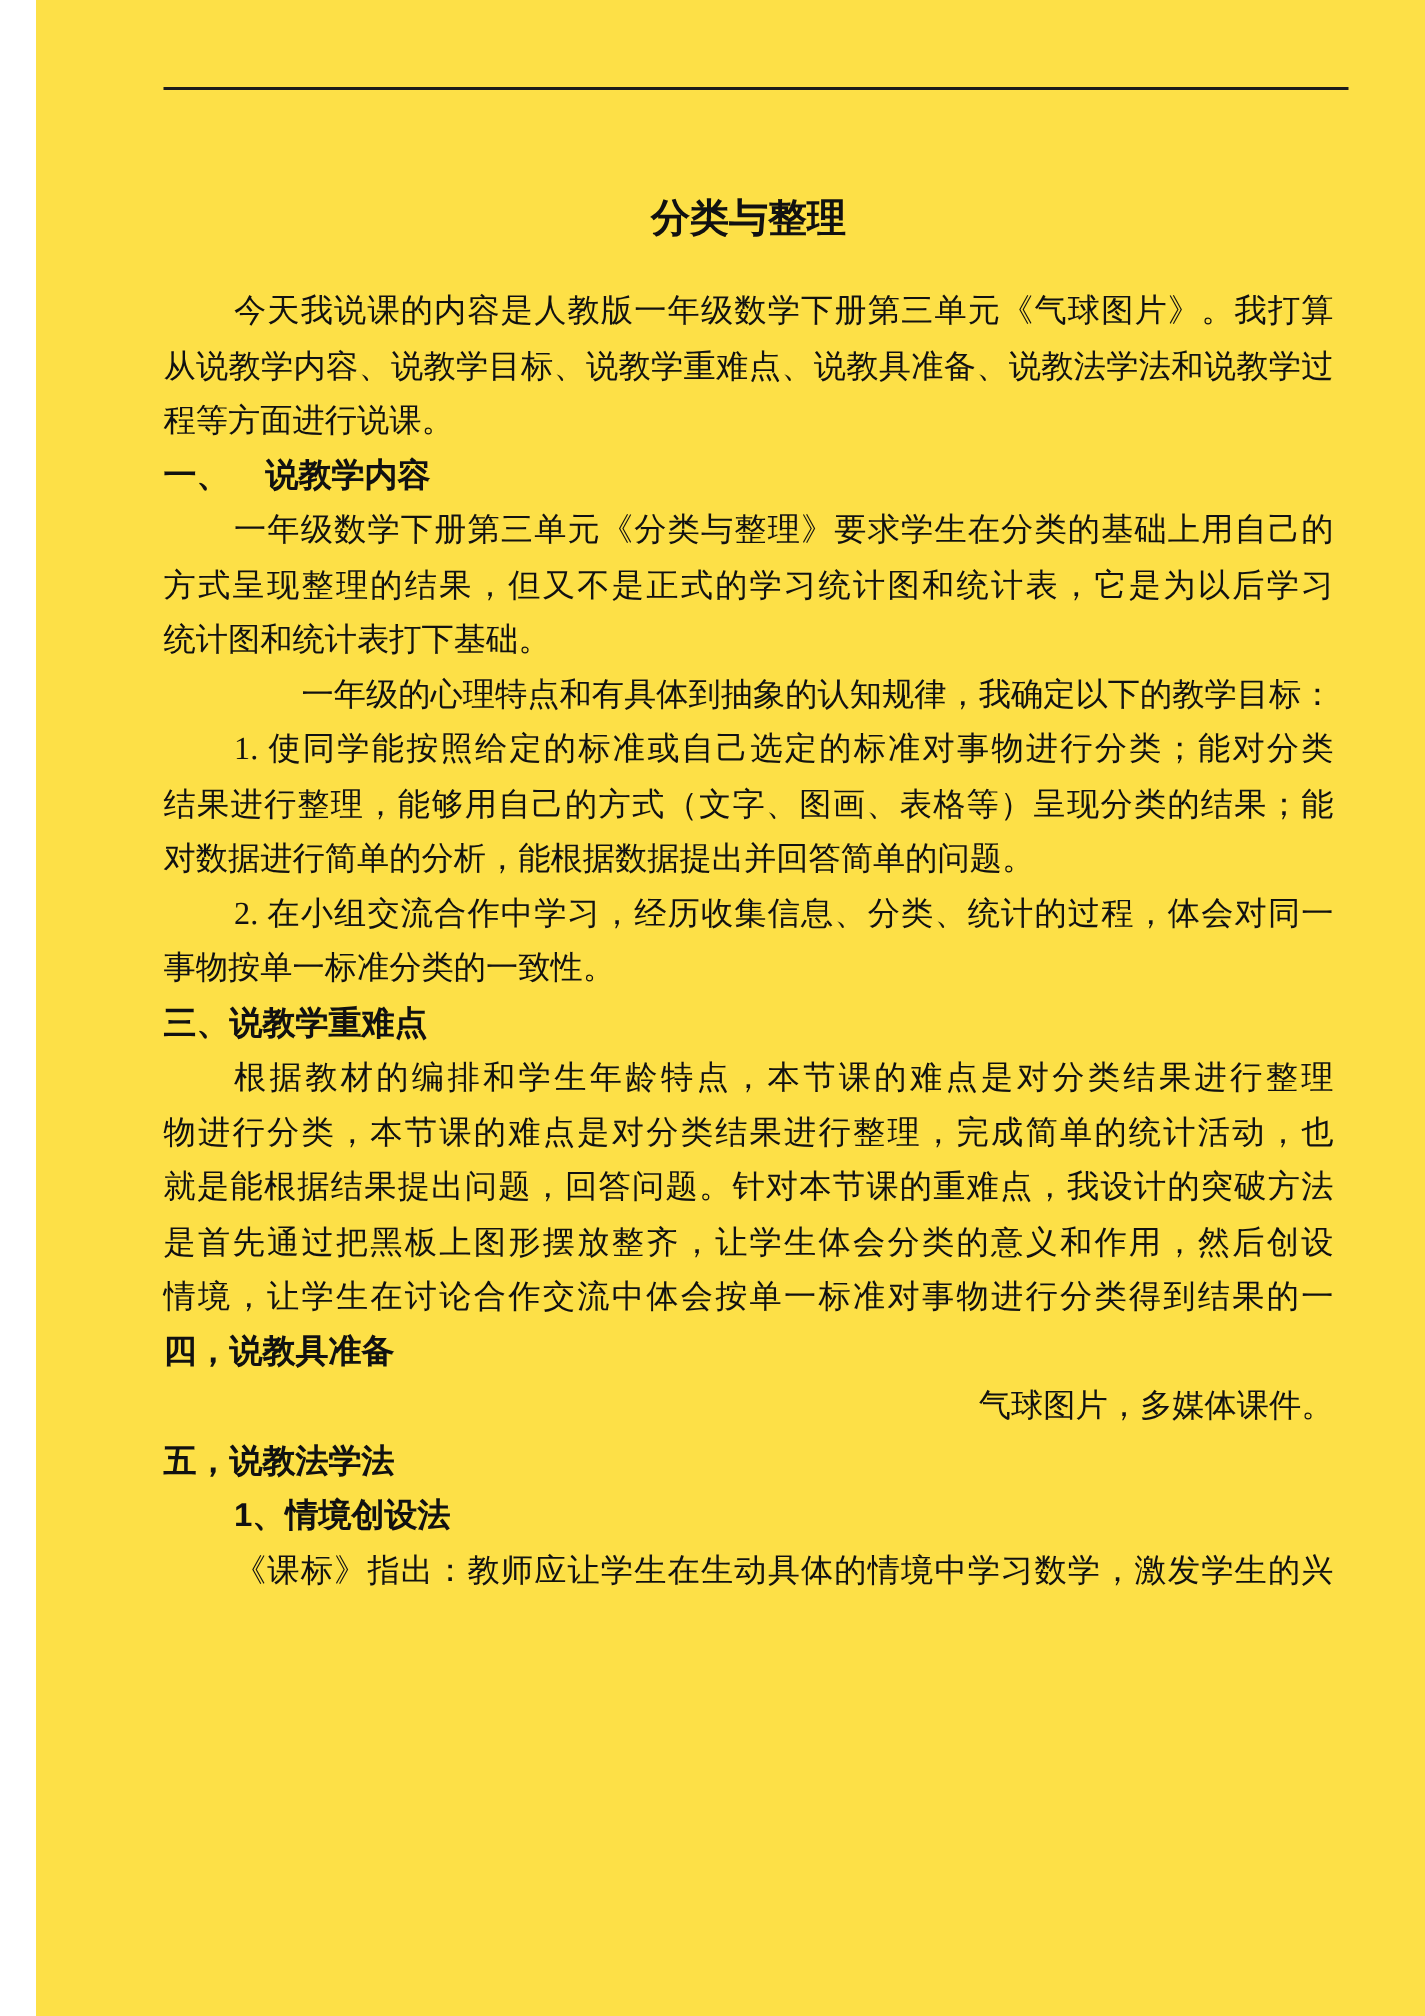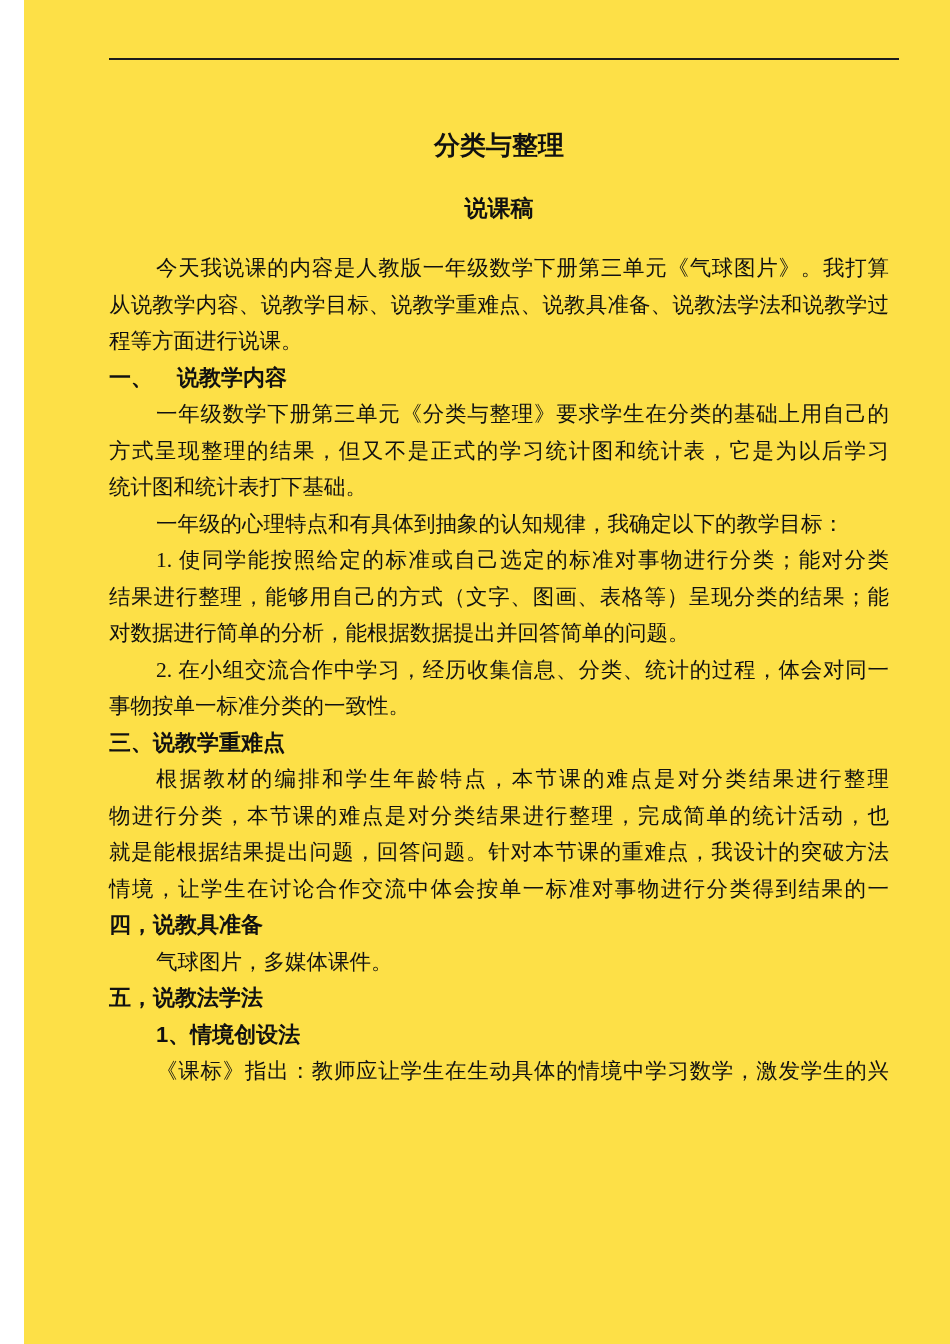--- a/index.html
+++ b/index.html
@@ -53,20 +53,21 @@
   .doc-body {
     padding-top: 27px;
   }
   .line {
     font-size: 21.5px;
     line-height: 36.5px;
     letter-spacing: 0;
   }
   .line.ind {
     text-indent: 47px;
+    text-align: right;
   }
   .line.jst {
     text-align: justify;
     text-align-last: justify;
   }
   .hd {
     font-family: "Liberation Sans", sans-serif;
     font-weight: bold;
     font-size: 22px;
     line-height: 36.5px;
@@ -82,39 +83,39 @@
     text-indent: 47px;
   }
 </style>
 </head>
 <body style="color: rgb(17, 17, 17);">
 
 <div class="page">
   <div class="header-rule" style="background: rgb(28, 28, 28);"></div>
   <div class="doc">
     <h1 class="doc-title">分类与整理</h1>
-    <h2 class="doc-subtitle">说课稿</h2>
     <div class="doc-body" id="doc-body">
         <div class="line ind jst">今天我说课的内容是人教版一年级数学下册第三单元《气球图片》。我打算</div>
         <div class="line jst">从说教学内容、说教学目标、说教学重难点、说教具准备、说教法学法和说教学过</div>
         <div class="line">程等方面进行说课。</div>
         <div class="hd hsec"><span class="pfx tab">一、</span><span>说教学内容</span></div>
         <div class="line ind jst">一年级数学下册第三单元《分类与整理》要求学生在分类的基础上用自己的</div>
         <div class="line jst">方式呈现整理的结果，但又不是正式的学习统计图和统计表，它是为以后学习</div>
         <div class="line">统计图和统计表打下基础。</div>
         <div class="line ind">一年级的心理特点和有具体到抽象的认知规律，我确定以下的教学目标：</div>
         <div class="line ind jst">1. 使同学能按照给定的标准或自己选定的标准对事物进行分类；能对分类</div>
         <div class="line jst">结果进行整理，能够用自己的方式（文字、图画、表格等）呈现分类的结果；能</div>
         <div class="line">对数据进行简单的分析，能根据数据提出并回答简单的问题。</div>
         <div class="line ind jst">2. 在小组交流合作中学习，经历收集信息、分类、统计的过程，体会对同一</div>
         <div class="line">事物按单一标准分类的一致性。</div>
         <div class="hd hsec"><span class="pfx">三、</span><span>说教学重难点</span></div>
         <div class="line ind jst">根据教材的编排和学生年龄特点，本节课的难点是对分类结果进行整理</div>
         <div class="line jst">物进行分类，本节课的难点是对分类结果进行整理，完成简单的统计活动，也</div>
         <div class="line jst">就是能根据结果提出问题，回答问题。针对本节课的重难点，我设计的突破方法</div>
+        <div class="line jst">是首先通过把黑板上图形摆放整齐，让学生体会分类的意义和作用，然后创设</div>
         <div class="line jst">情境，让学生在讨论合作交流中体会按单一标准对事物进行分类得到结果的一</div>
         <div class="hd hsec"><span class="pfx">四，</span><span>说教具准备</span></div>
         <div class="line ind">气球图片，多媒体课件。</div>
         <div class="hd hsec"><span class="pfx">五，</span><span>说教法学法</span></div>
         <div class="hd hsub"><span class="pfx">1、</span><span>情境创设法</span></div>
         <div class="line ind jst">《课标》指出：教师应让学生在生动具体的情境中学习数学，激发学生的兴</div>
       </div>
   </div>
 </div>
 

